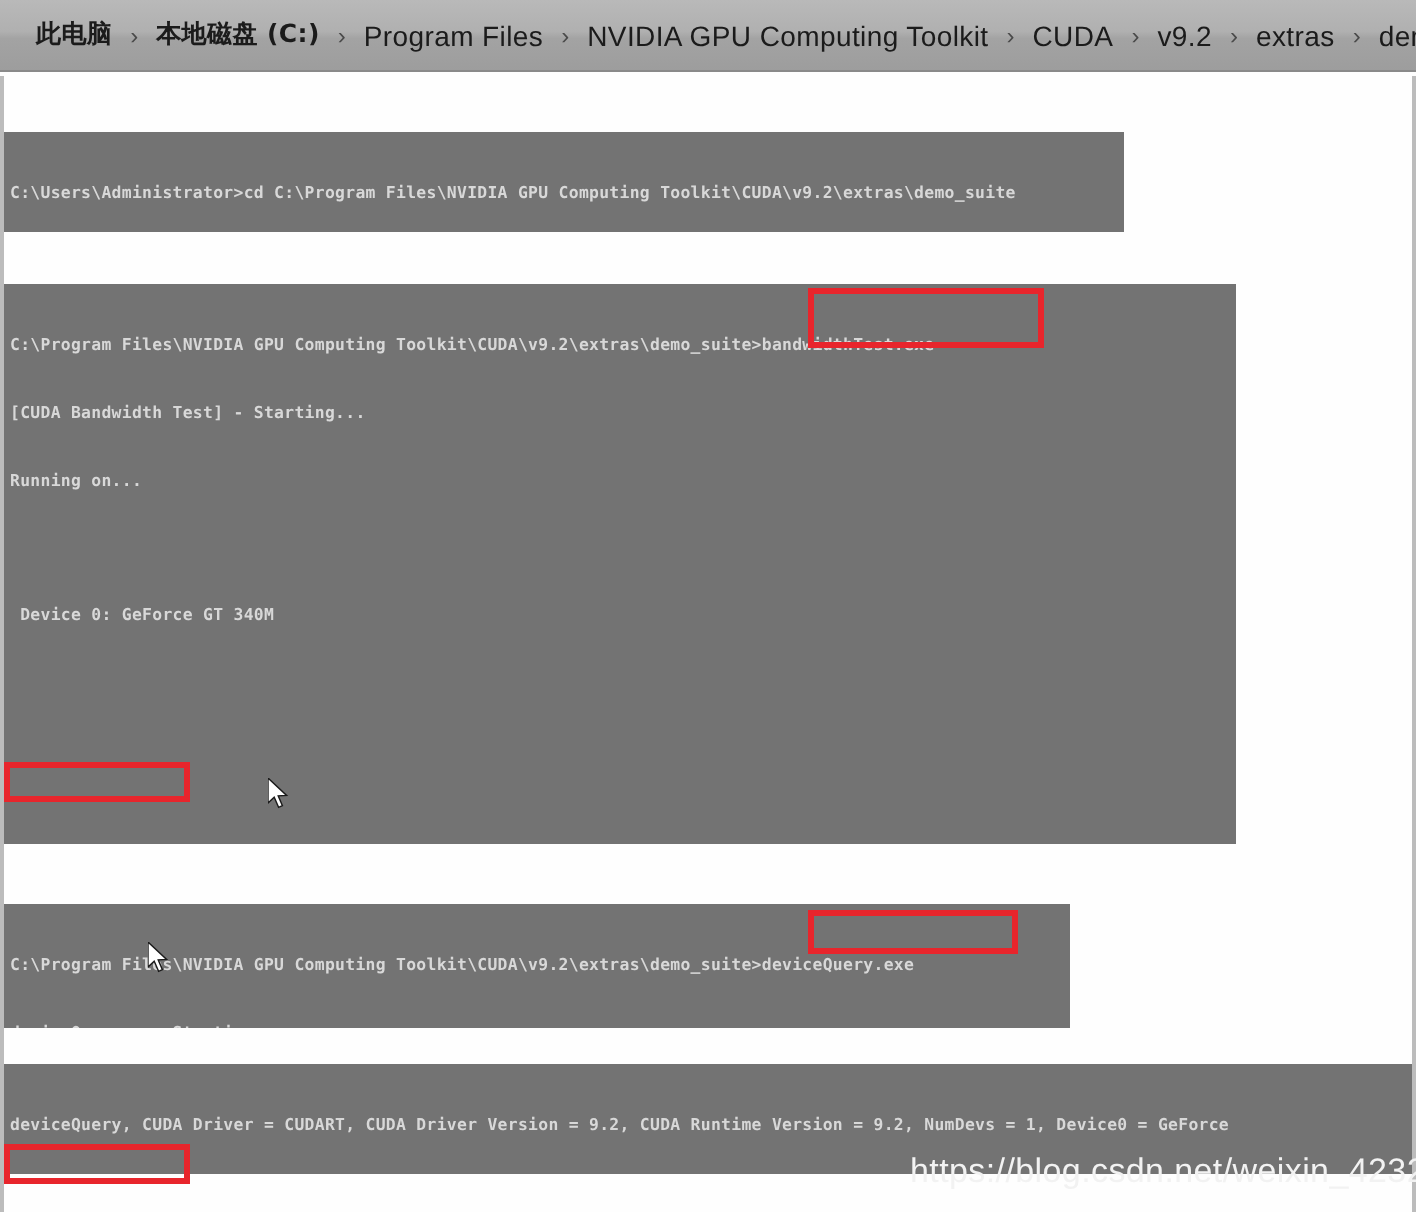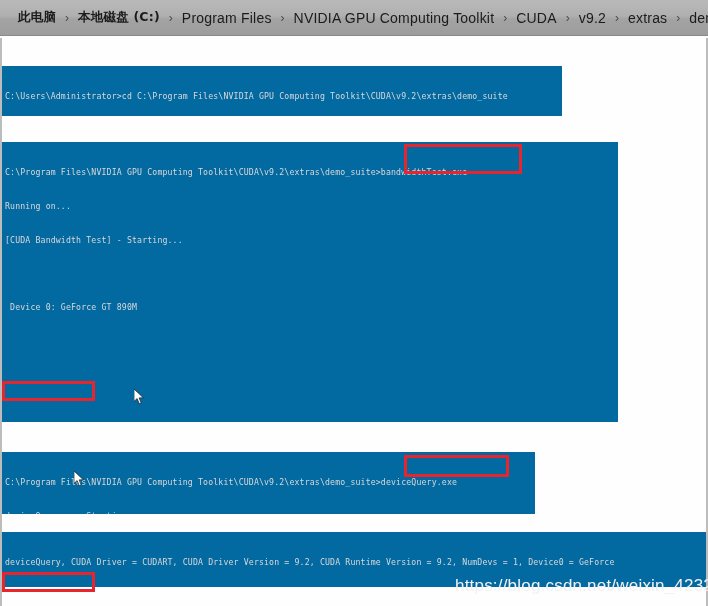--- a/index.html
+++ b/index.html
@@ -64,30 +64,31 @@
 
   
   .edge-rule {
     position: absolute;
     background: #bcbcbc;
   }
 
   
   .term {
     position: absolute;
-    background: #0369a1;
+    background: #737373;
     color: #d8d8d8;
     font-family: "DejaVu Sans Mono", monospace;
     font-size: 8.2px;
     line-height: 11.2px;
     letter-spacing: 0.15px;
     white-space: pre;
     overflow: hidden;
     box-sizing: border-box;
     padding: 3px 0 3px 3px;
+    font-weight: bold;
   }
   .term .line {
     white-space: pre;
     min-height: 11.2px;
   }
   .term .line.blank {
     color: transparent;
   }
 
   
@@ -147,24 +148,24 @@
 <div class="edge-rule" style="left:706px; top:38px; width:2px; height:568px;"></div>
 
 <div class="term" style="left:2px; top:66px; width:560px; height:50px;">
   <div class="line">C:\Users\Administrator&gt;cd C:\Program Files\NVIDIA GPU Computing Toolkit\CUDA\v9.2\extras\demo_suite</div>
   
   
 </div>
 
 <div class="term" style="left:2px; top:142px; width:616px; height:280px;">
   <div class="line">C:\Program Files\NVIDIA GPU Computing Toolkit\CUDA\v9.2\extras\demo_suite&gt;bandwidthTest.exe</div>
+  <div class="line">[CUDA Bandwidth Test] - Starting...</div>
   <div class="line">Running on...</div>
-  <div class="line">[CUDA Bandwidth Test] - Starting...</div>
   <div class="line blank"></div>
-  <div class="line"> Device 0: GeForce GT 890M</div>
+  <div class="line"> Device 0: GeForce GT 340M</div>
   <div class="line blank"></div>
   
   
   
   
   
   
   
   
   

